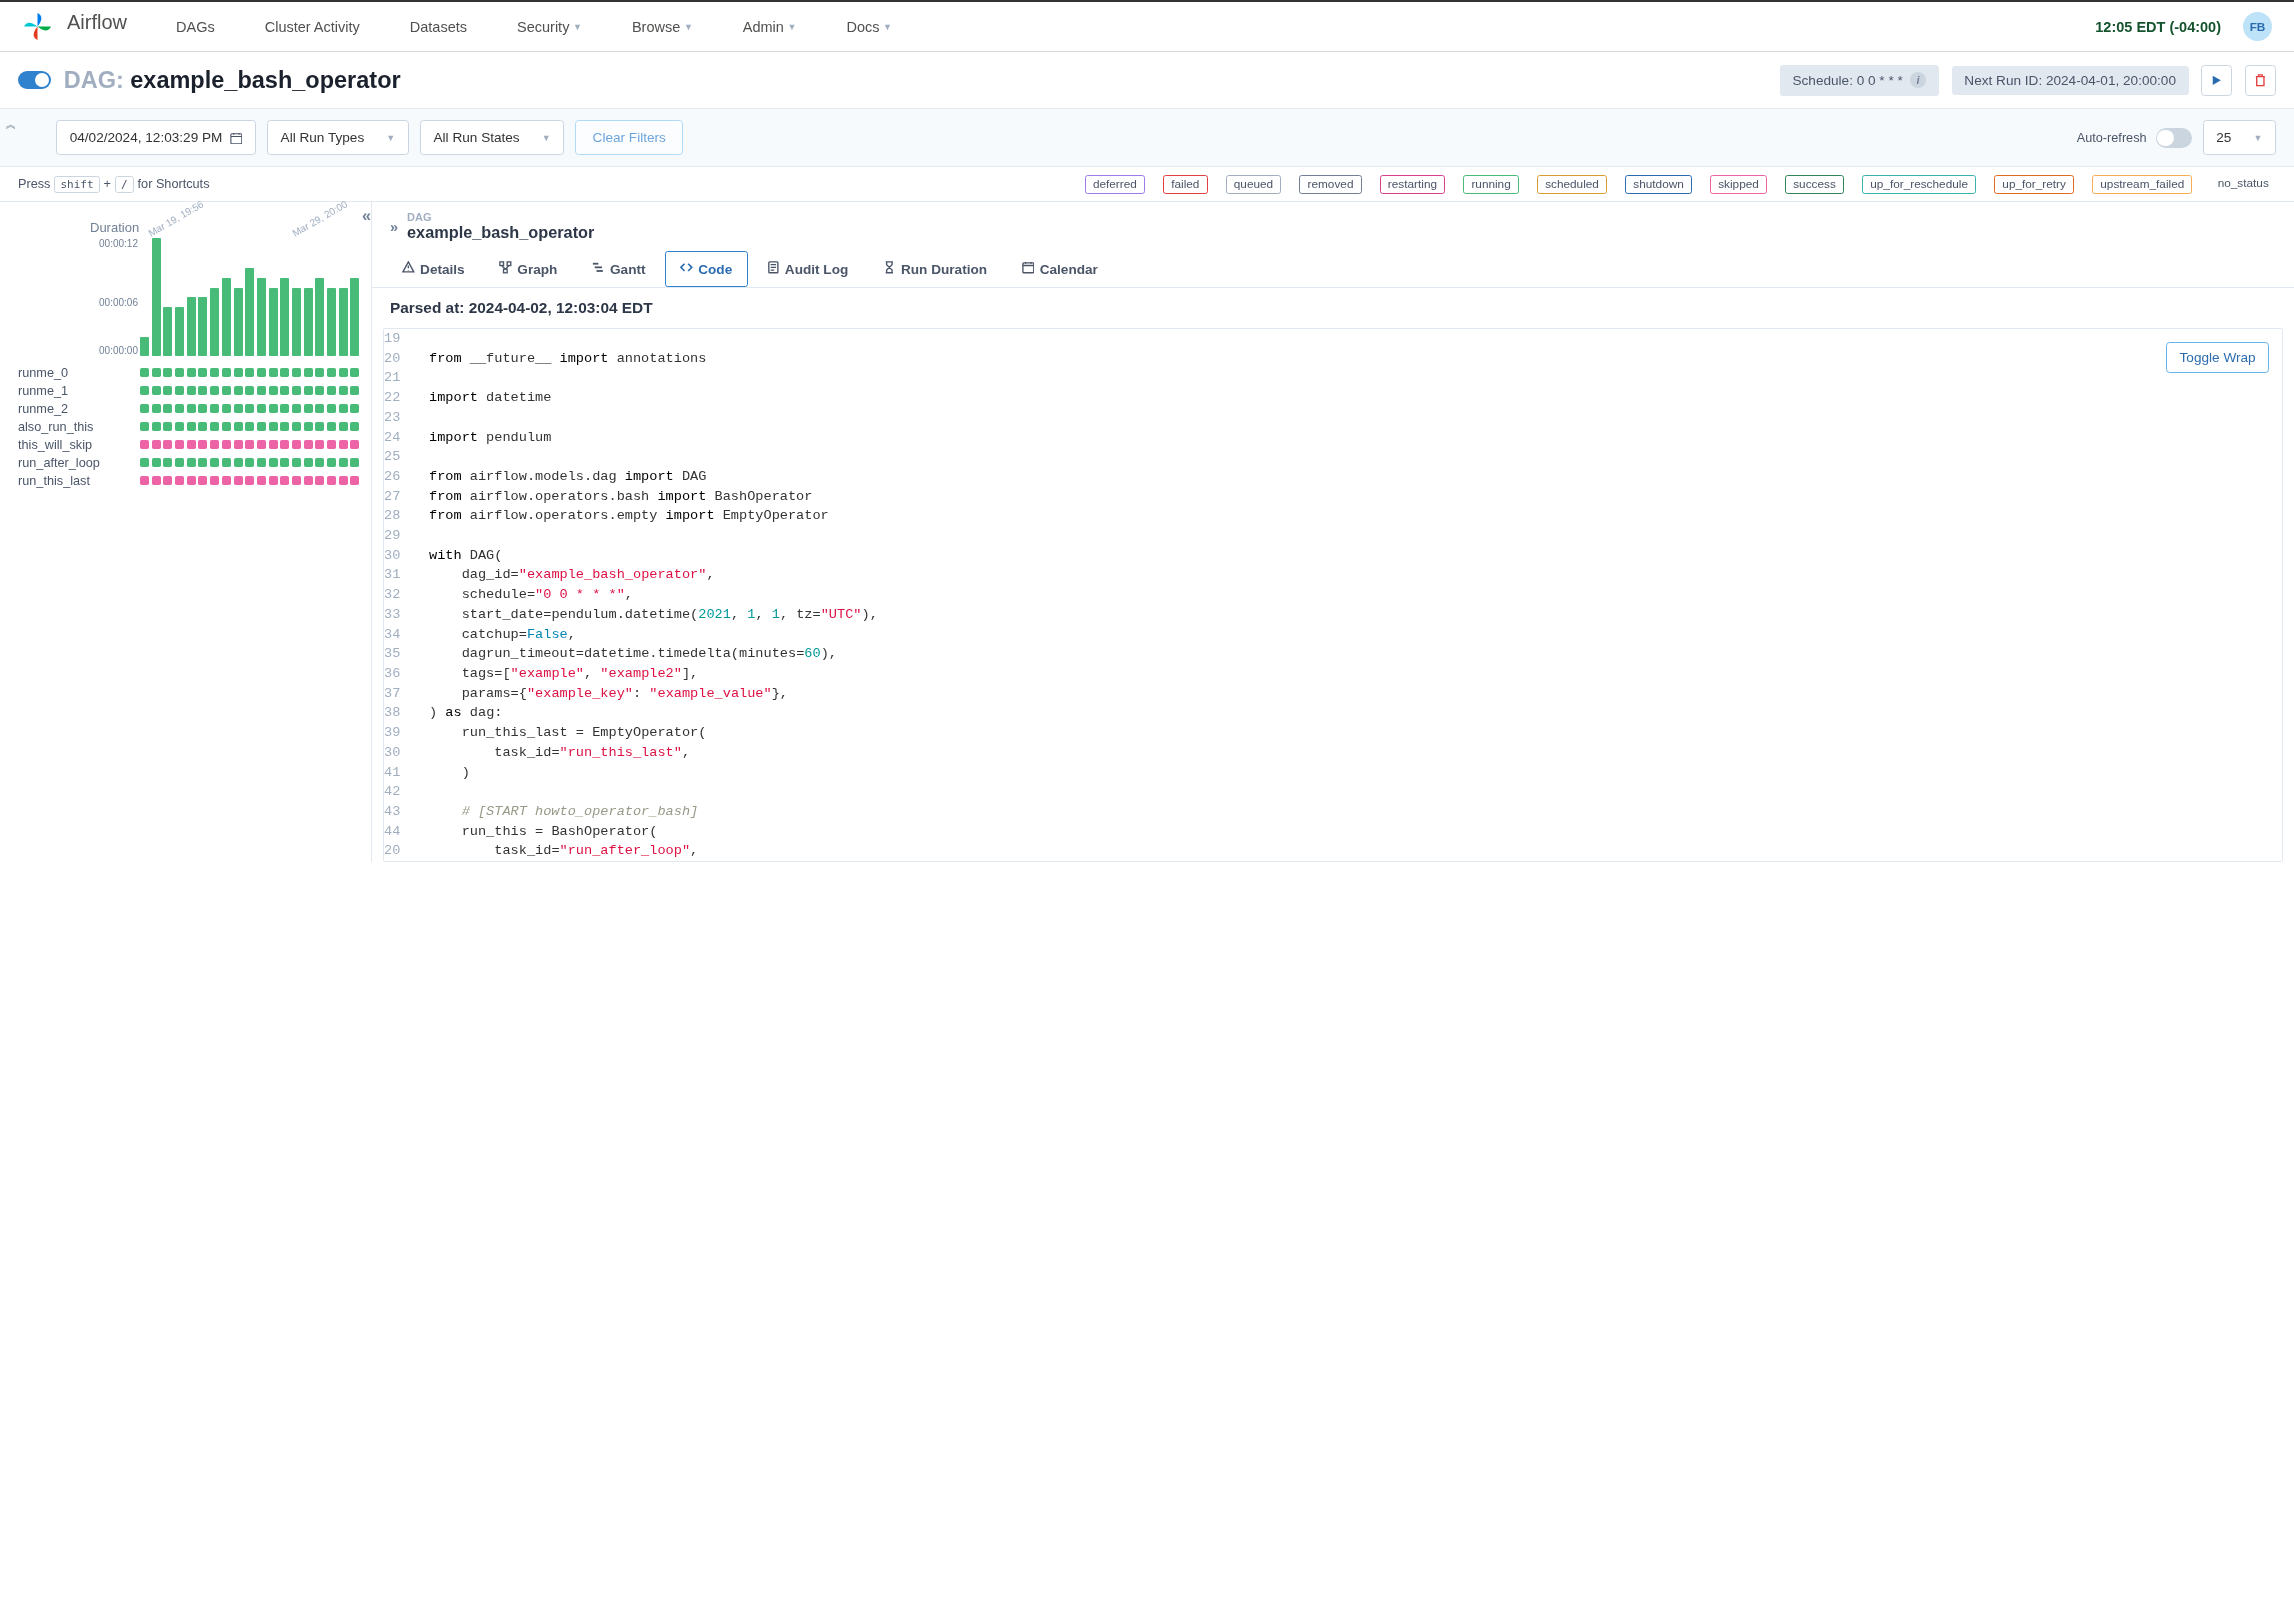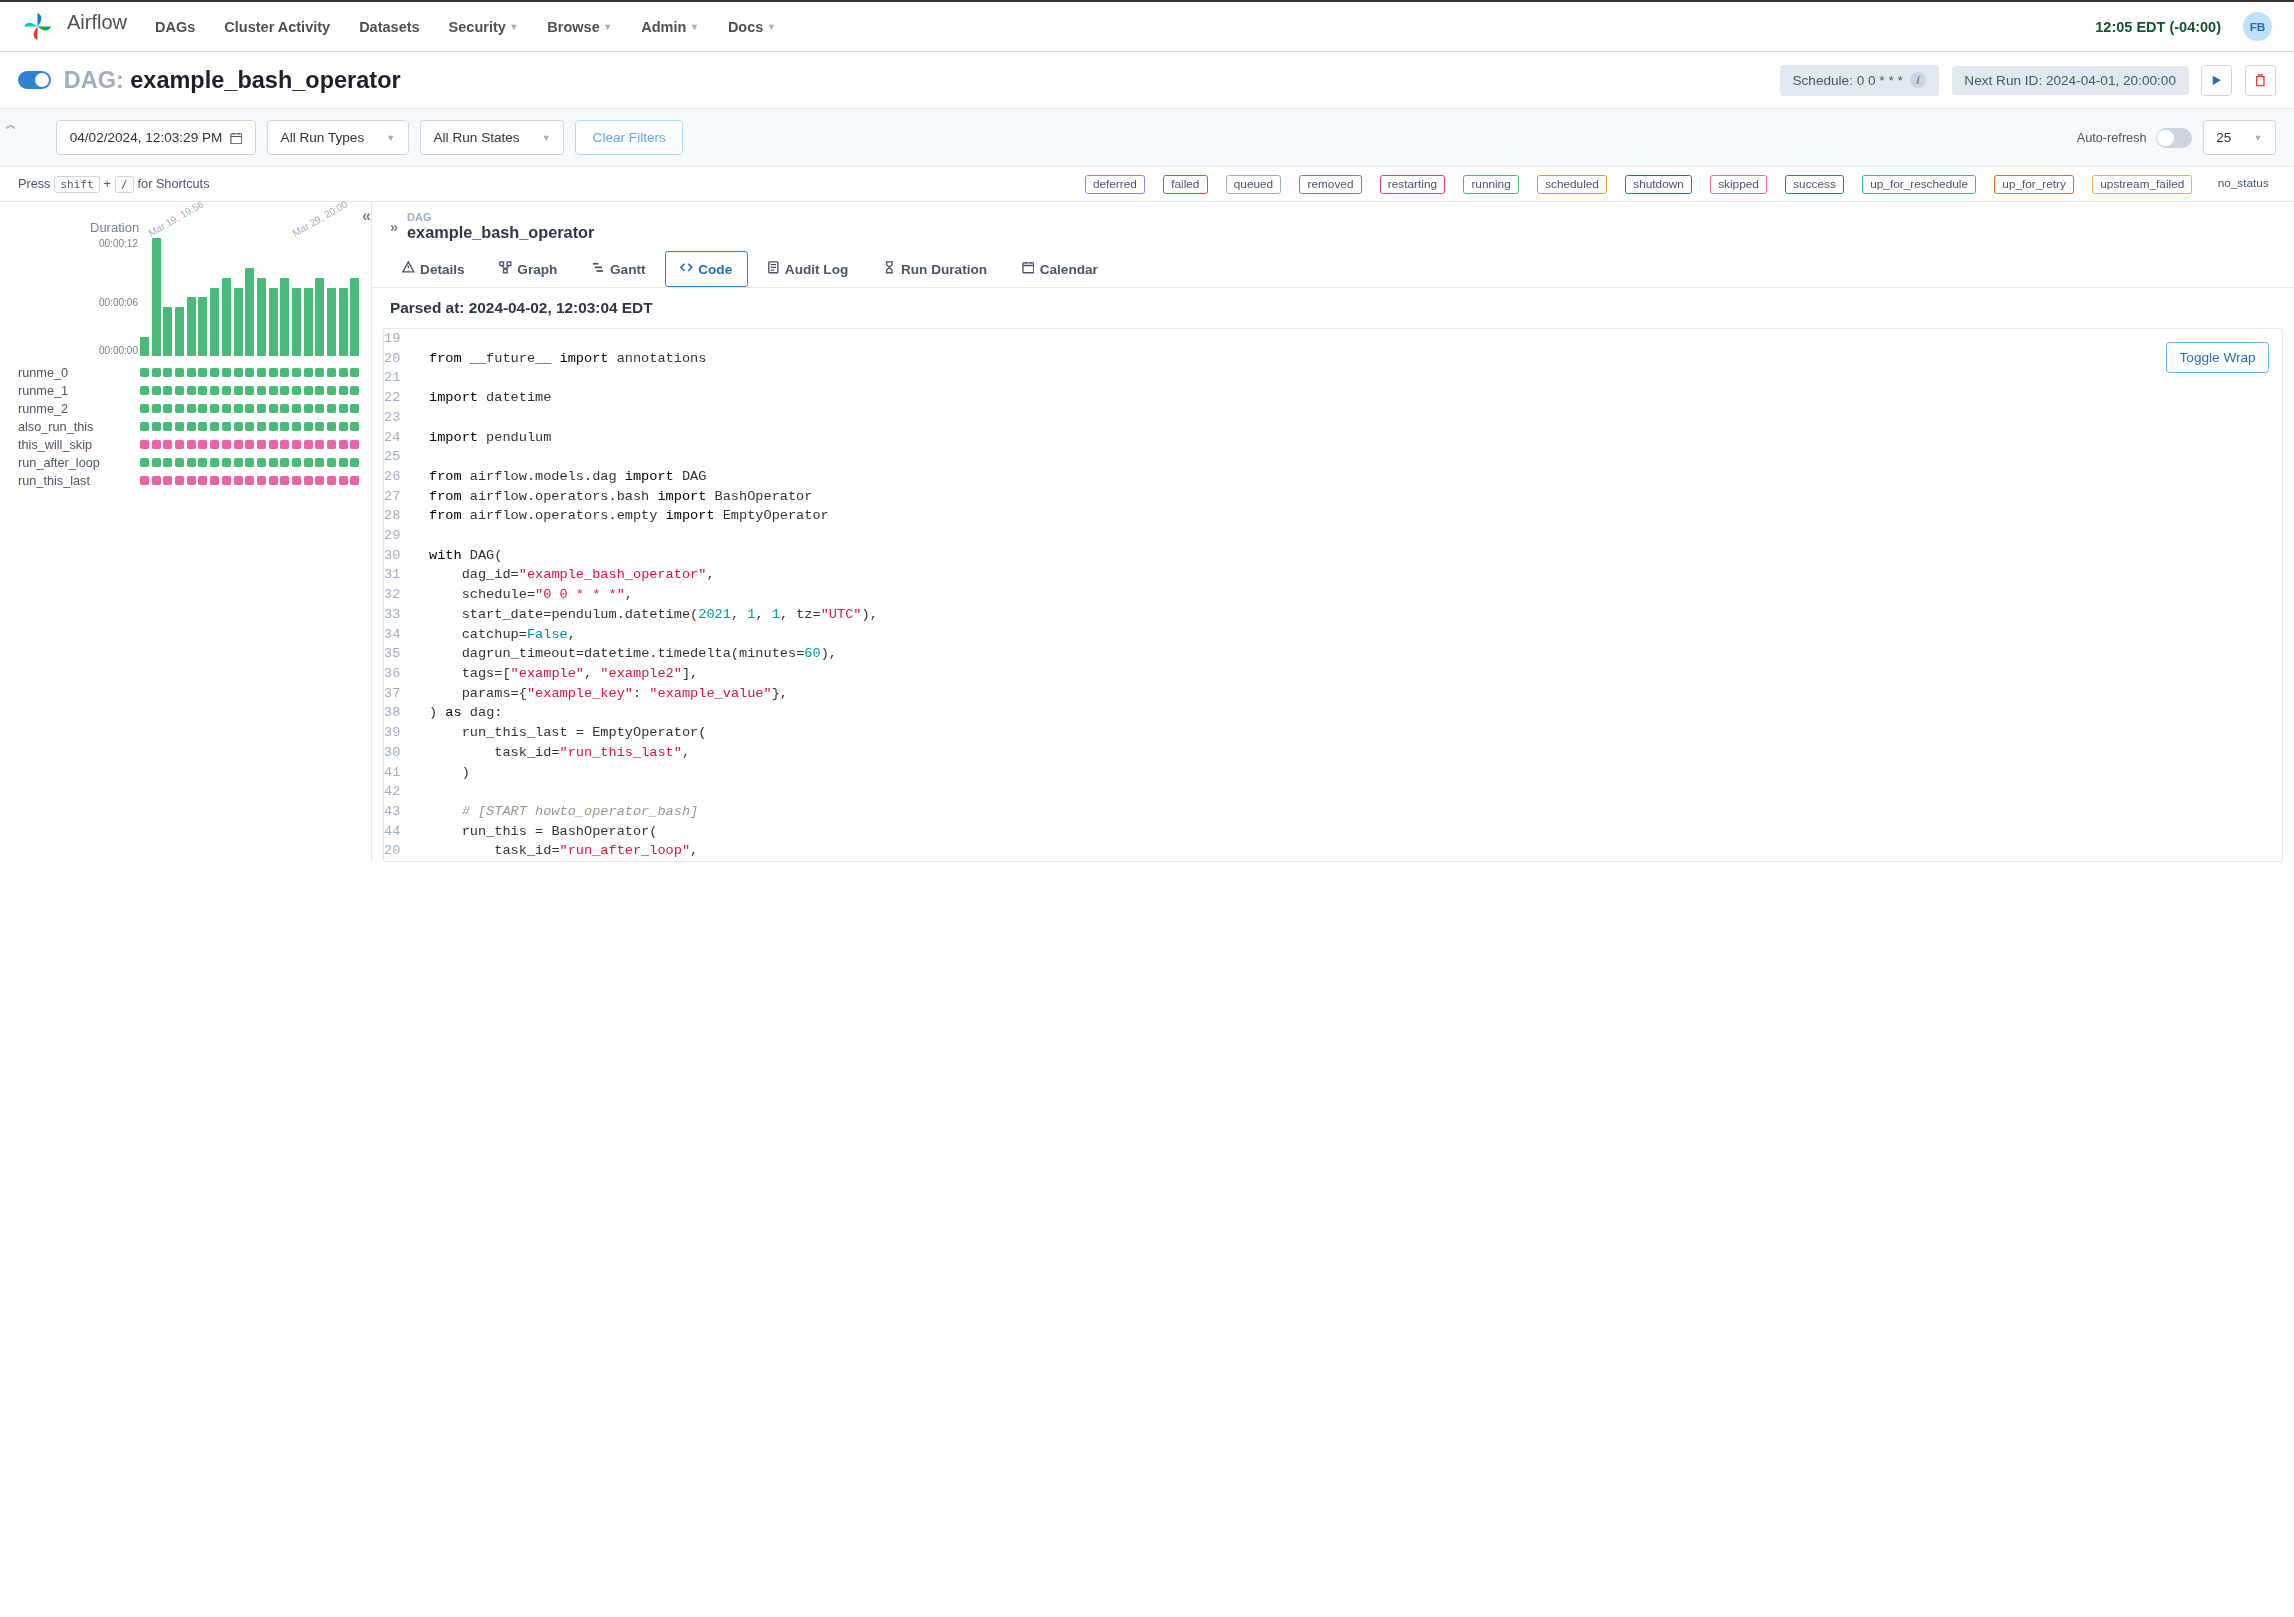--- a/index.html
+++ b/index.html
@@ -4,21 +4,21 @@
 <style>
 * { box-sizing: border-box; margin: 0; padding: 0; }
 body { font-family: -apple-system, BlinkMacSystemFont, "Segoe UI", Helvetica, Arial, sans-serif; font-size: 12.7px; color: #333; background: #fff; }
 
 
 .topnav { display: flex; align-items: center; padding: 9px 22px; border-bottom: 0.9px solid #d9d9d9; border-top: 2.7px solid #333; }
 .logo { display: flex; gap: 14px; margin-right: 28px; }
 .logo svg { width: 31px; height: 31px; }
 .logo-text { font-size: 20px; font-weight: 400; color: #51504f; }
 .nav-items { display: flex; gap: 29px; }
-.nav-item { font-size: 14.5px; font-weight: 700; color: #51504f; cursor: pointer; display: flex; align-items: center; gap: 3.6px; }
+.nav-item { font-size: 14.5px; font-weight: 400; color: #51504f; cursor: pointer; display: flex; align-items: center; gap: 3.6px; margin-left: 21px; }
 .nav-spacer { flex: 1; }
 .nav-time { font-size: 14.5px; font-weight: 600; color: #14532d; margin-right: 22px; }
 .nav-avatar { width: 29px; height: 29px; border-radius: 50%; background: #bee3f8; color: #2b6cb0; display: flex; align-items: center; justify-content: center; font-weight: 600; font-size: 11.8px; }
 
 
 .dag-header { display: flex; align-items: center; padding: 12.7px 18px; background: #fff; border-bottom: 0.9px solid #e2e8f0; gap: 12.7px; }
 .toggle { width: 33px; height: 18px; border-radius: 9px; background: #3182ce; position: relative; cursor: pointer; }
 .toggle::after { content: ""; width: 14.5px; height: 14.5px; border-radius: 50%; background: #fff; position: absolute; top: 1.8px; right: 1.8px; }
 .dag-title { font-size: 23.5px; font-weight: 700; color: #1a202c; }
 .dag-title .dag-label { color: #a0aec0; }

